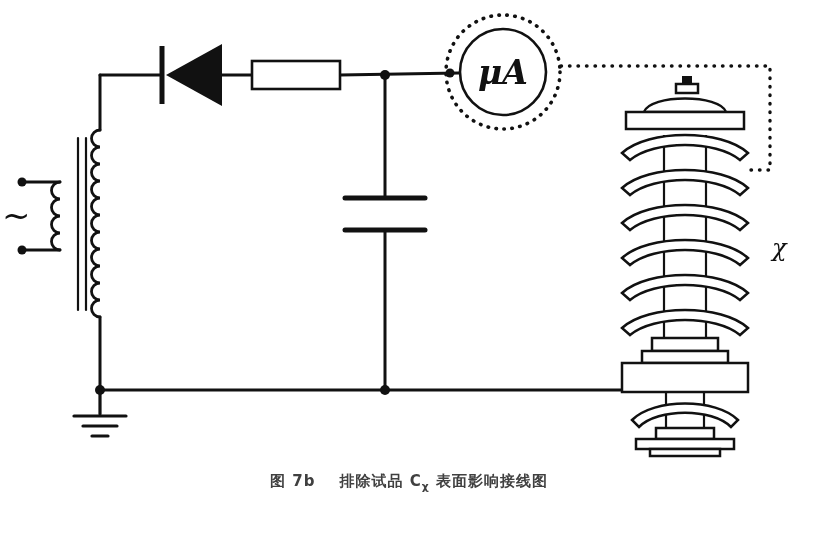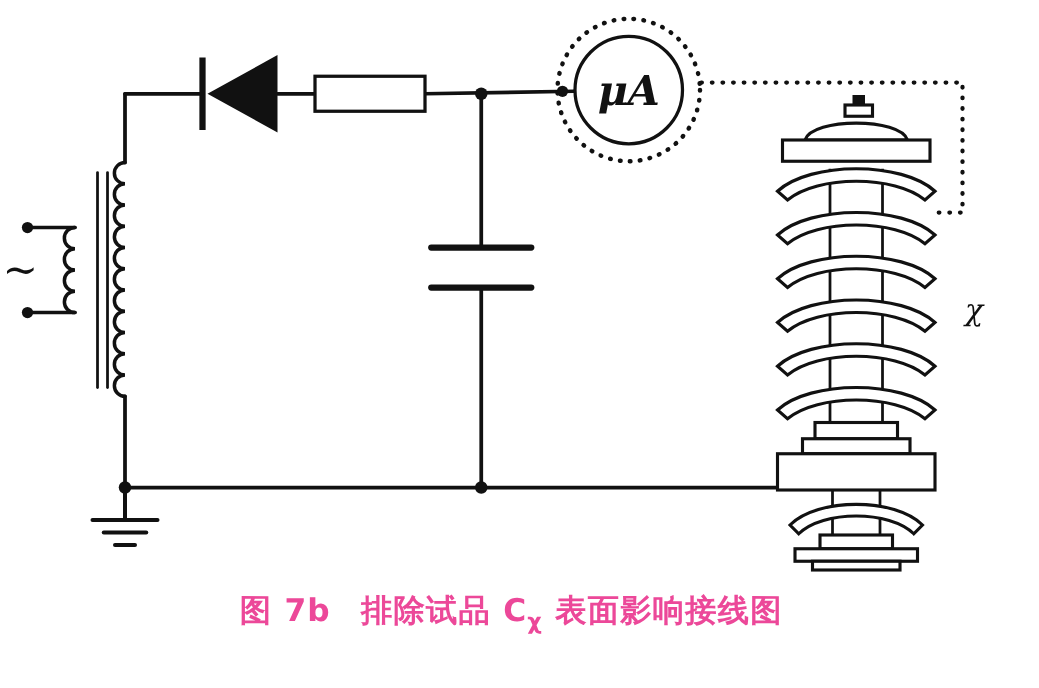--- a/index.html
+++ b/index.html
@@ -1,21 +1,21 @@
 <!DOCTYPE html>
 <html><head>
 <meta charset="utf-8">
 <style>
   html,body{margin:0;padding:0;background:#ffffff;}
   body{width:831px;height:550px;position:relative;font-family:"DejaVu Sans",sans-serif;}
   svg{position:absolute;top:0;left:0;}
   .ink{stroke:#111111;}
   .caption{
     position:absolute;top:472px;left:0;width:818px;
-    text-align:center;font-weight:bold;font-size:25px;color:#ec4899;
+    text-align:center;font-weight:bold;font-size:15px;color:#404040;
     font-family:"DejaVu Sans",sans-serif;letter-spacing:1px;
   }
   .caption .fig{margin-right:24px;}
   .caption sub{font-size:0.72em;}
   text{font-family:"DejaVu Serif",serif;fill:#111;}
 </style>
 </head>
 <body>
 
 <svg width="831" height="550" viewBox="0 0 831 550">

